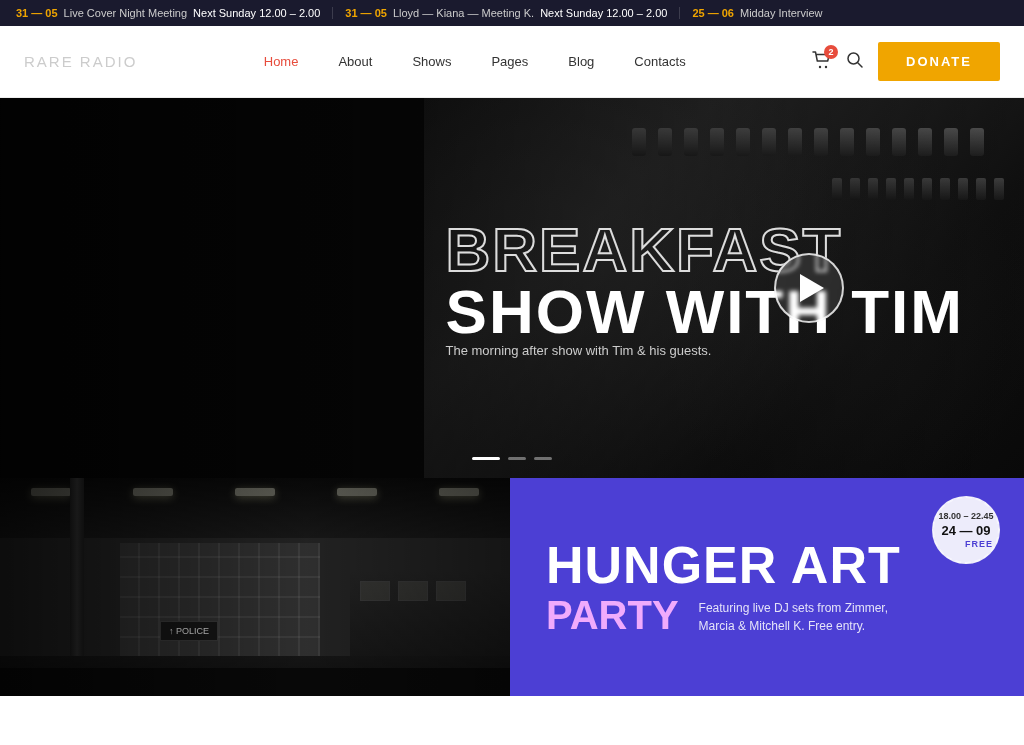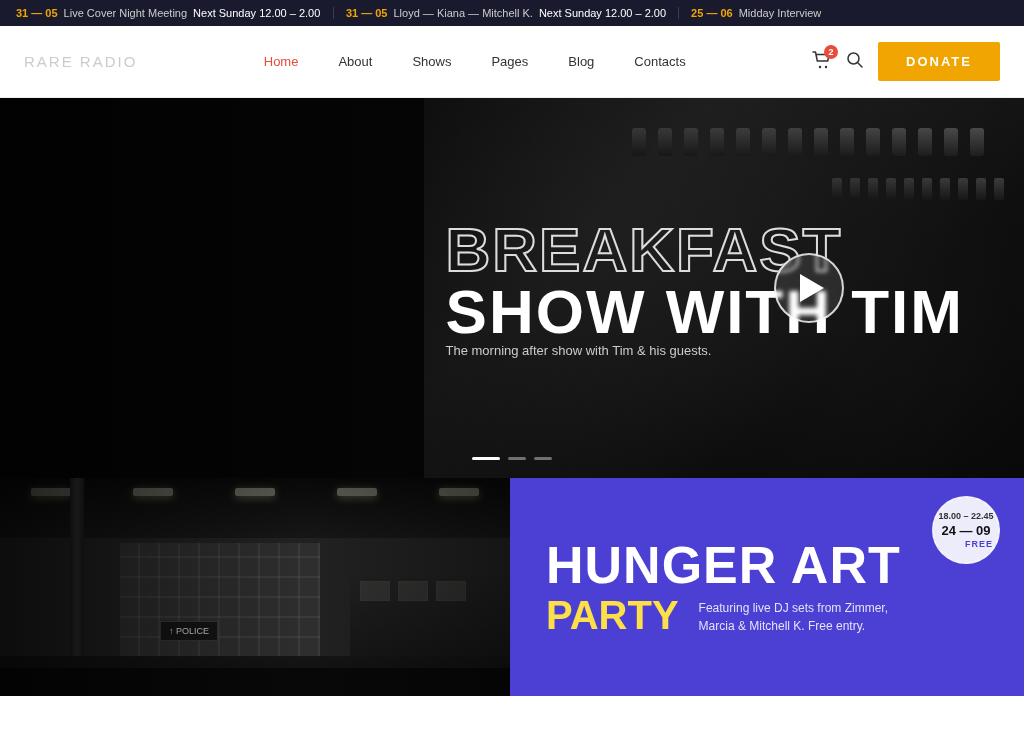--- a/index.html
+++ b/index.html
@@ -416,21 +416,21 @@
     .event-subtitle-row {
       display: flex;
       align-items: flex-start;
       gap: 20px;
       margin-top: 4px;
     }
     .event-party {
       font-size: 40px;
       font-weight: 900;
       text-transform: uppercase;
-      color: #fde047;
+      color: #f0abfc;
       line-height: 1.0;
     }
     .event-desc {
       font-size: 12px;
       color: rgba(255,255,255,0.85);
       max-width: 220px;
       line-height: 1.5;
       padding-top: 4px;
     }
 
@@ -483,21 +483,21 @@
 <body>
 
 <div class="ticker-bar">
   <div class="ticker-item">
     <span class="ticker-date">31 — 05</span>
     <span class="ticker-text">Live Cover Night Meeting</span>
     <span class="ticker-time">Next Sunday 12.00 – 2.00</span>
   </div>
   <div class="ticker-item">
     <span class="ticker-date">31 — 05</span>
-    <span class="ticker-text">Lloyd — Kiana — Mitchell K.</span>
+    <span class="ticker-text">Lloyd — Kiana — Meeting K.</span>
     <span class="ticker-time">Next Sunday 12.00 – 2.00</span>
   </div>
   <div class="ticker-item">
     <span class="ticker-date">25 — 06</span>
     <span class="ticker-text">Midday Interview</span>
   </div>
 </div>
 
 <header class="header">
   <div class="logo">

